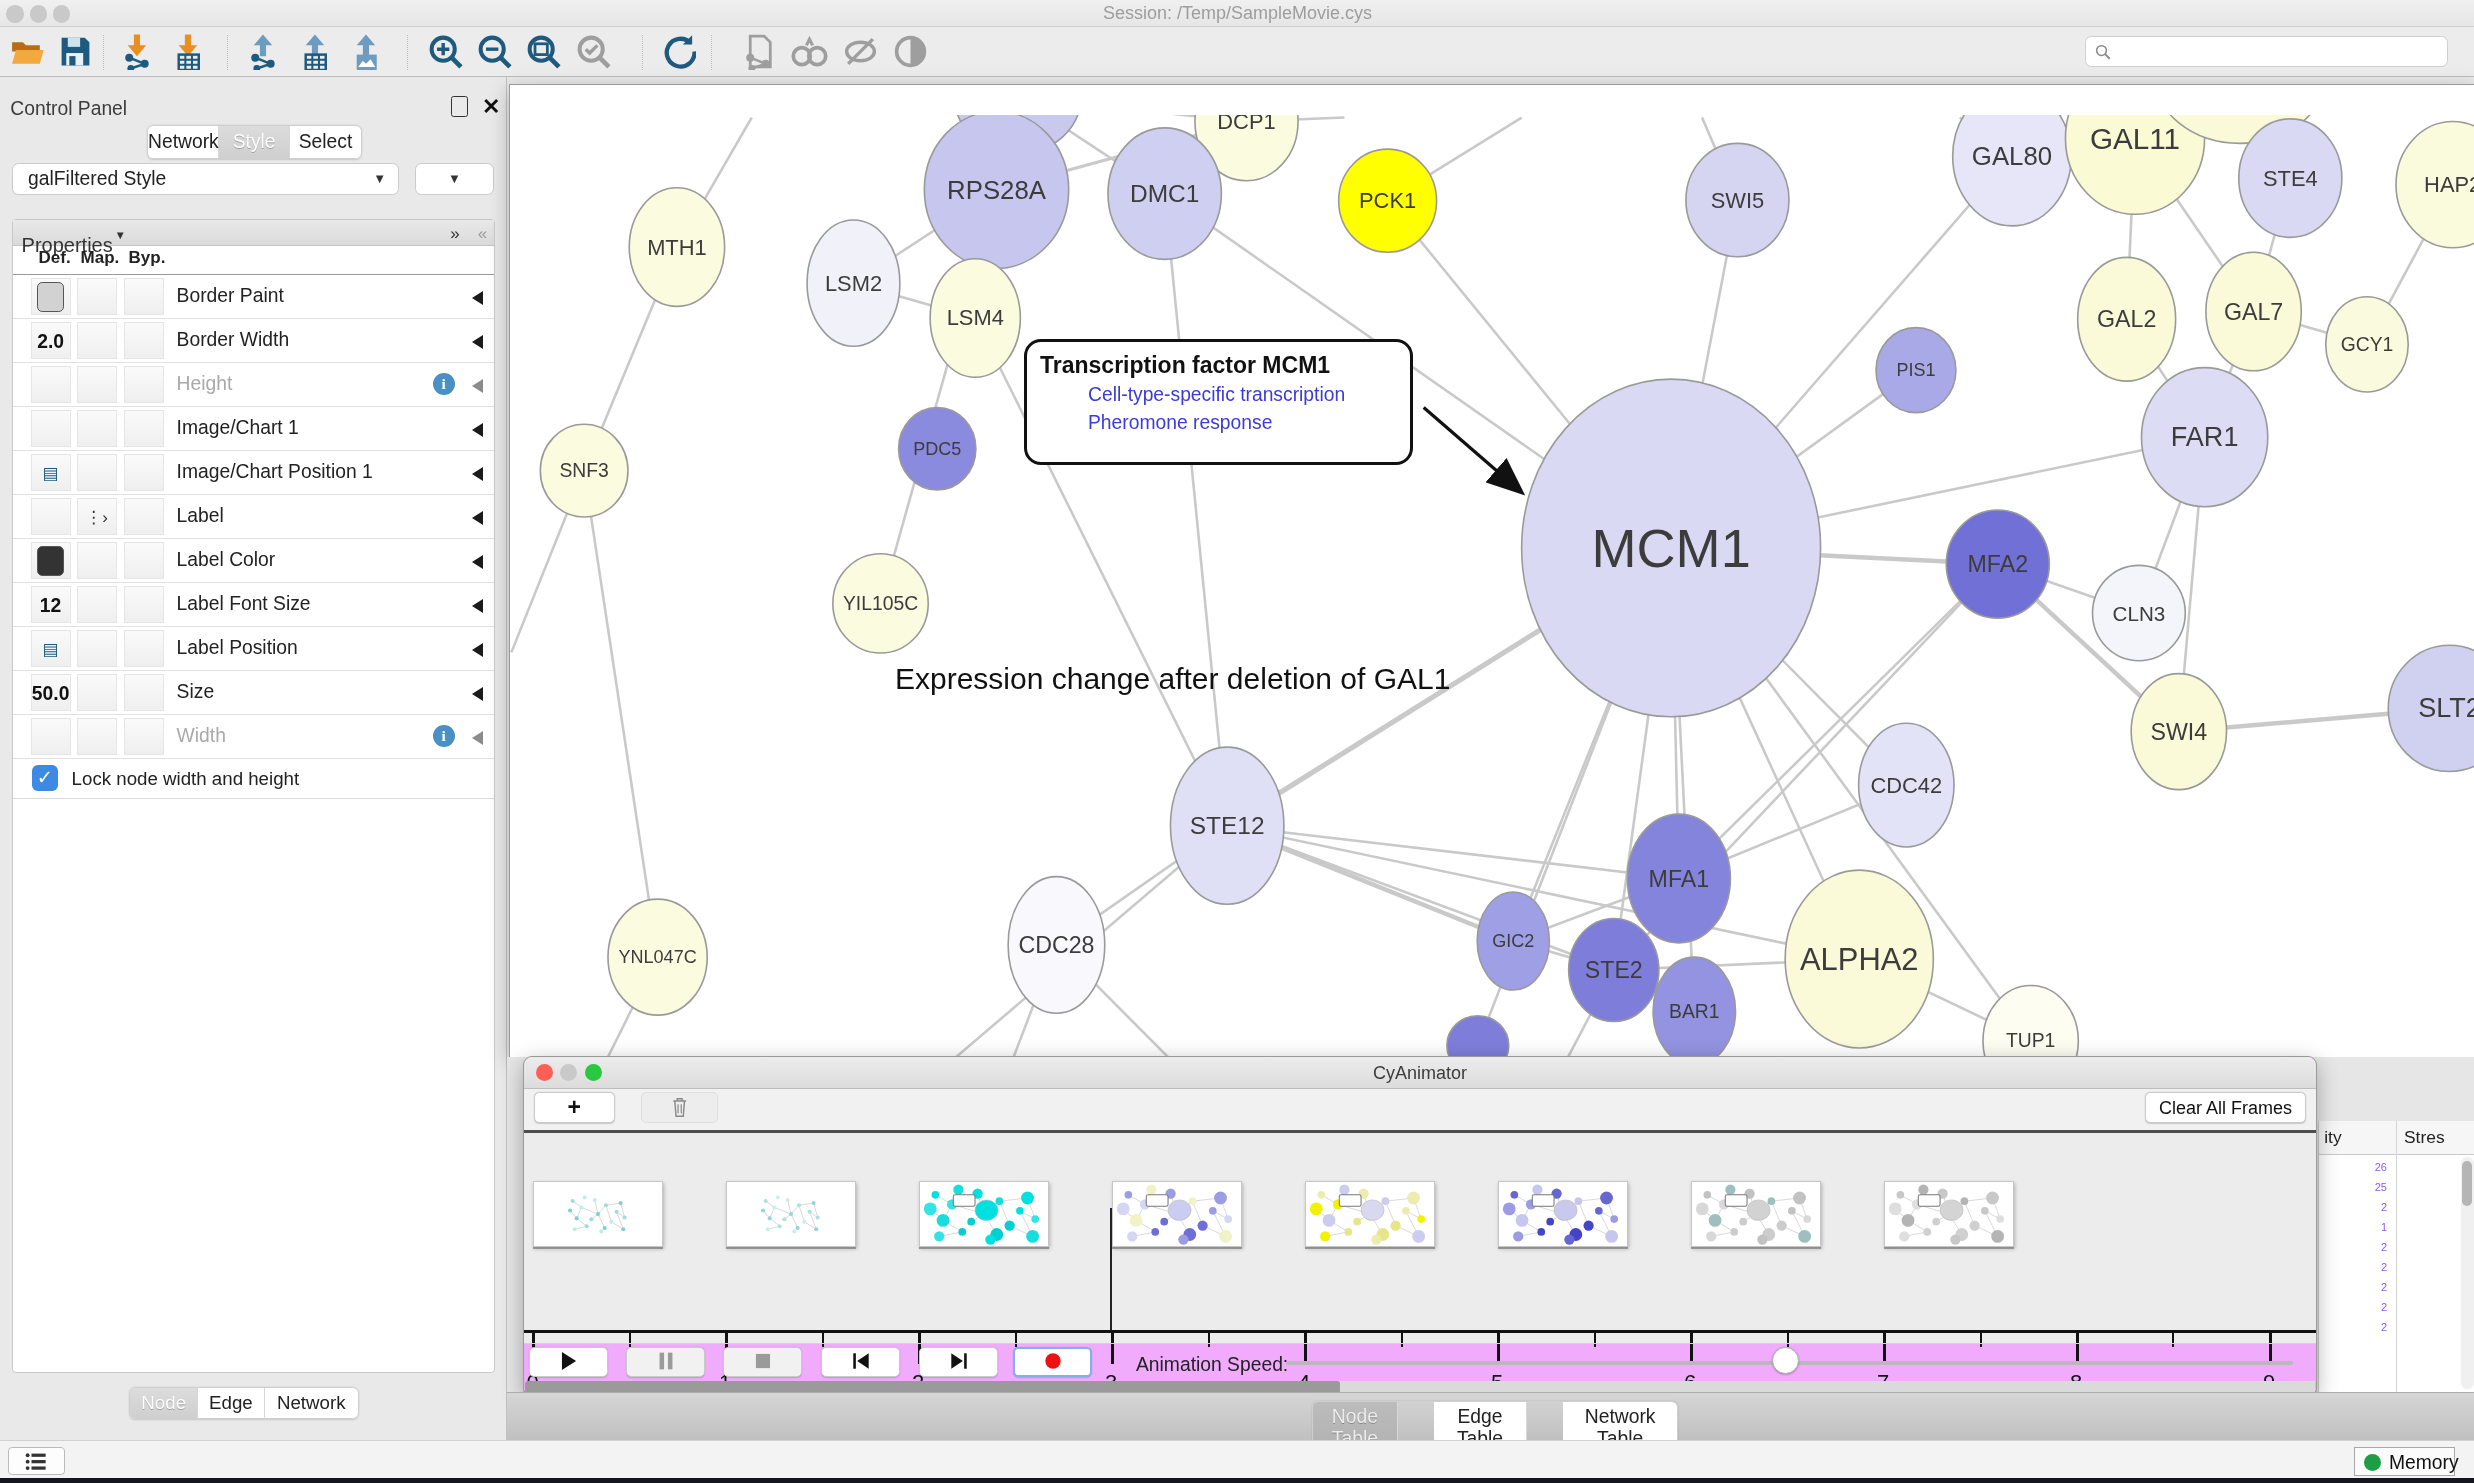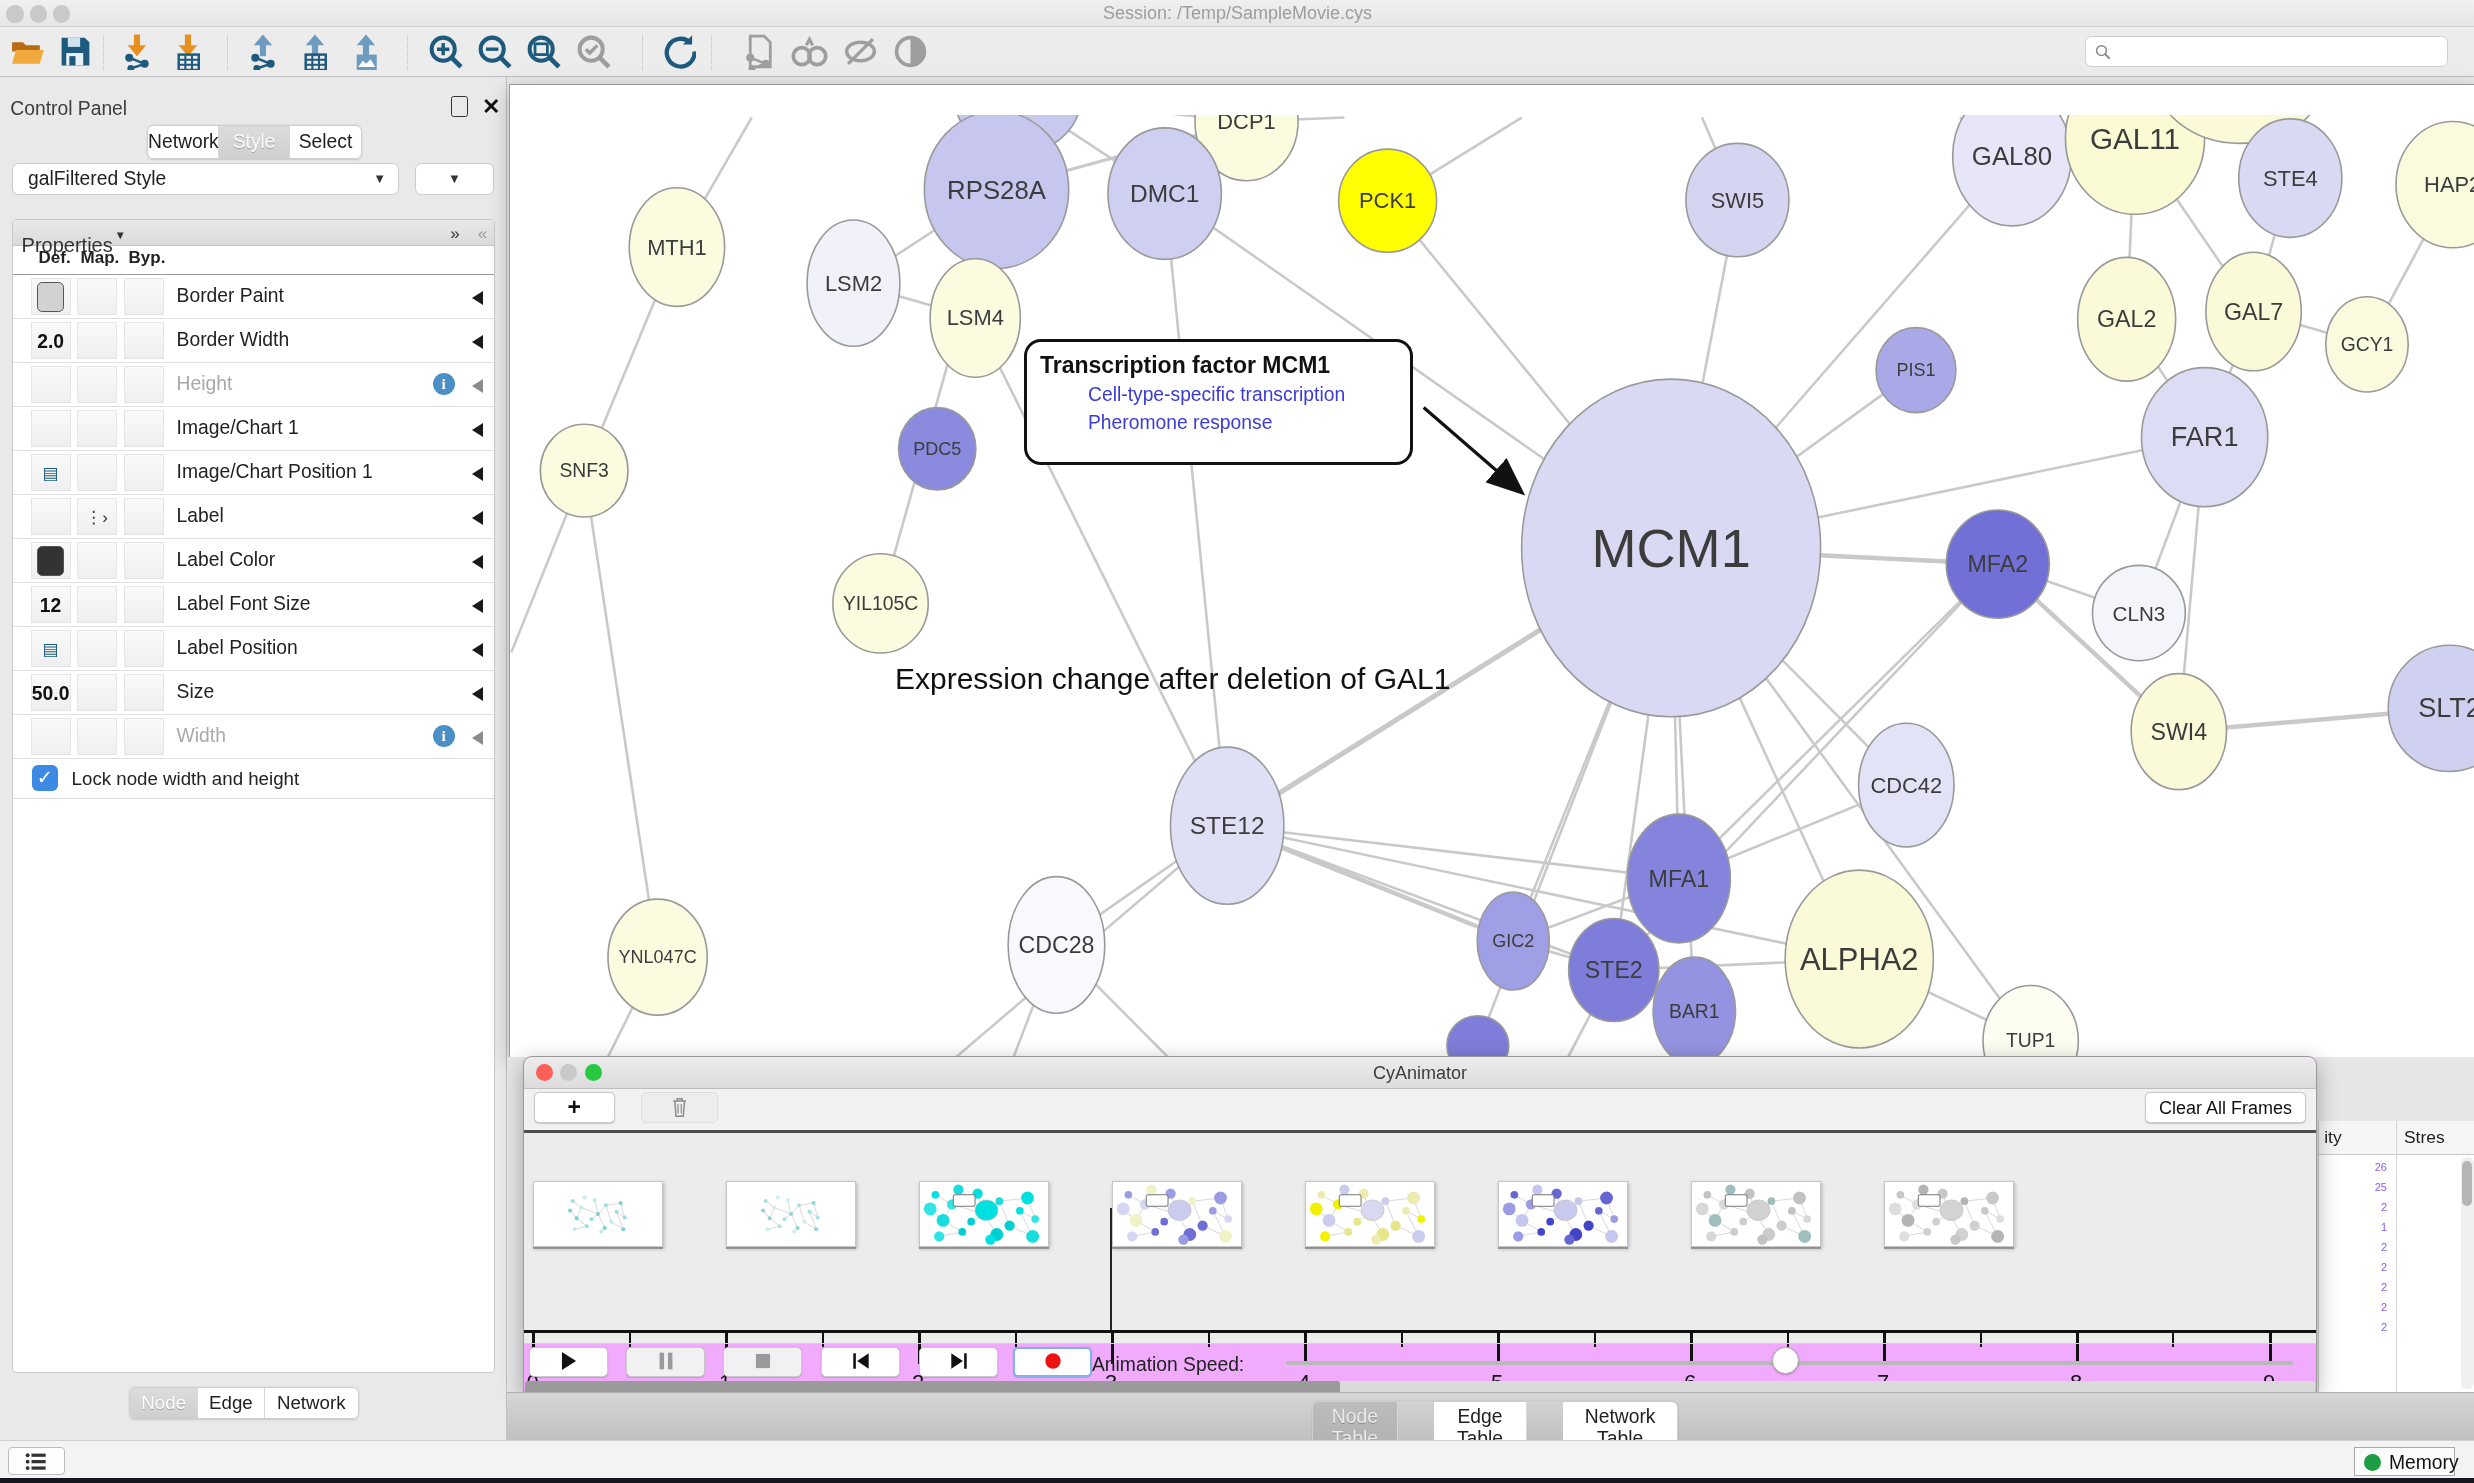--- a/index.html
+++ b/index.html
@@ -103,21 +103,21 @@
   .tickM { position:absolute; top:197px; width:2.6px; height:34px; background:#111; }
   .tickm { position:absolute; top:197px; width:1.9px; height:17px; background:#111; }
   .tickL { position:absolute; top:237px; width:39px; margin-left:-19.3px; text-align:center; font-size:22px; color:#111; }
   #cy-playhead { left:587px; top:75px; width:1.9px; height:122px; background:#222; }
   #cy-seconds { left:812px; top:263px; width:168px; text-align:center; font-size:20.6px; color:#111; }
   #cy-controls { left:0; top:286px; width:100%; height:36px; border-top:0.6px solid #d2d2d2; }
   .pbtn { position:absolute; top:3.2px; width:79px; height:30px; border:0.6px solid #c9c9c9; border-radius:5.2px; background:#fff; box-shadow:0 0.6px 1.3px rgba(0,0,0,.15); }
   .pbtn.dim { background:#f1f1f1; }
   .pbtn .g { position:absolute; left:50%; top:50%; transform:translate(-50%,-50%); }
   .pbtn.rec { border:2.6px solid #7fb2e5; }
-  #speed-label { left:568px; top:10.3px; font-size:19.3px; color:#222; }
+  #speed-label { left:612px; top:10.3px; font-size:19.3px; color:#222; }
   #speed-track { left:762px; top:17px; width:1007px; height:3.9px; background:#b9b9b9; border-radius:1.9px; }
   #speed-knob { left:1248px; top:2.6px; width:27px; height:27px; background:#fff; border:0.6px solid #b0b0b0; border-radius:50%; box-shadow:0 0.6px 1.9px rgba(0,0,0,.3); }
   #cy-scroll { left:1.3px; top:324px; width:1790px; height:11.6px; background:#dadada; }
   #cy-scroll-thumb { left:0; top:0; width:815px; height:11.6px; background:#9a9a9a; border-radius:2.6px; }
 
   
   #bottom-tabbar { left:507px; top:1392px; width:1968px; height:48px; background:linear-gradient(#d6d6d6,#c0c0c0); border-top:0.6px solid #adadad; z-index:11; }
   #table-tabs { left:805px; top:7.7px; width:366px;gap:36px; }
   #table-tabs .seg { font-size:19.3px; padding:4.5px 0; }
   #table-tabs .s1{width:29%;} #table-tabs .s2{width:32%;} #table-tabs .s3{width:39%;}

